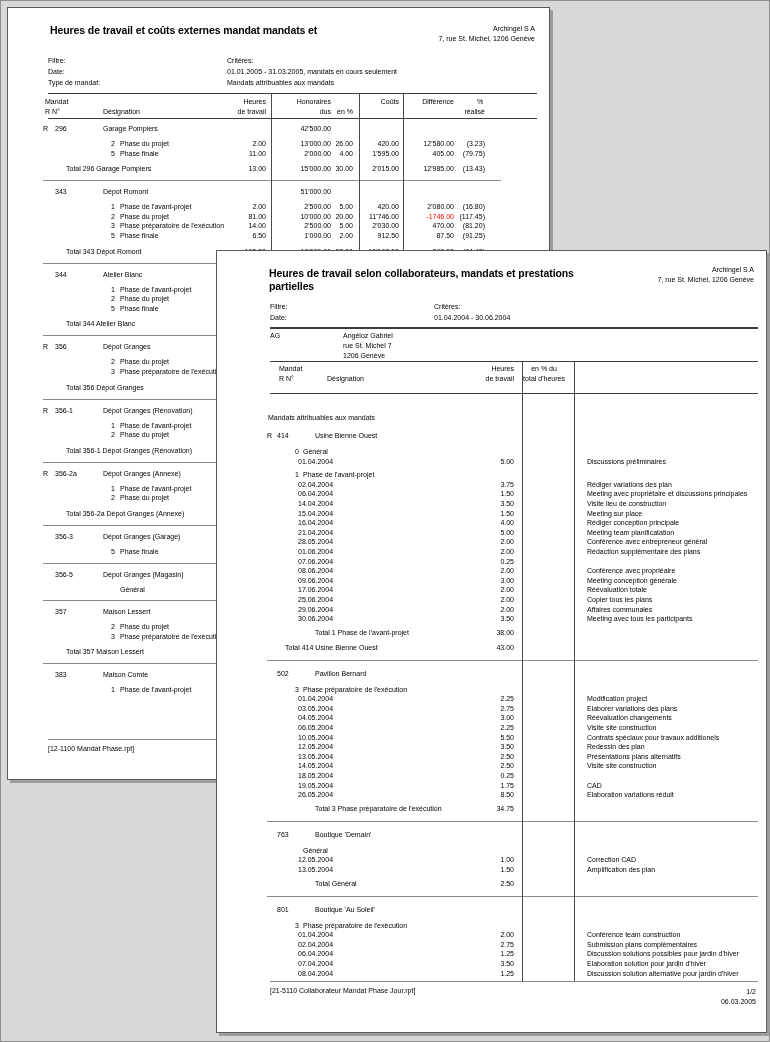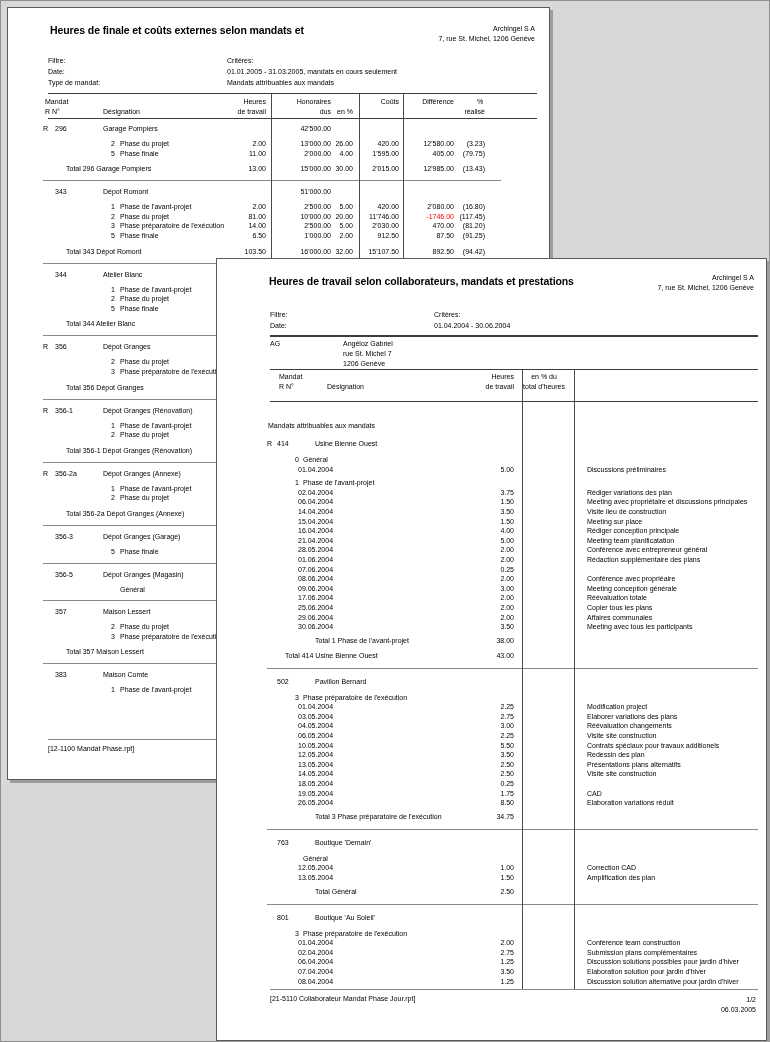--- a/index.html
+++ b/index.html
@@ -4,21 +4,21 @@
 <style>
   html,body{margin:0;padding:0;}
   body{
     width:770px;height:1042px;position:relative;overflow:hidden;
     background:#d8d8d8;font-family:"Liberation Sans",sans-serif;color:#000;
   }
   .canvas{position:absolute;inset:0;border:1px solid #8f8f8f;}
   .page{position:absolute;background:#ffffff;border:1px solid #5a5a5a;
         box-shadow:3px 3px 0 #9d9d9d;}
   .page-back{left:6px;top:6px;width:541px;height:771px;z-index:1;}
-  .page-front{left:215px;top:257px;width:549px;height:781px;z-index:2;}
+  .page-front{left:215px;top:249px;width:549px;height:781px;z-index:2;}
 
   .rtitle{position:absolute;font-weight:bold;font-size:10.5px;line-height:13px;letter-spacing:-0.1px;}
   .rcompany{position:absolute;font-size:7px;line-height:9.5px;text-align:right;}
   .filters{position:absolute;font-size:7px;line-height:11px;}
   .frow{display:flex;}
   .flab{flex:0 0 auto;}
   .hline{position:absolute;background:#3c3c3c;height:1px;}
   .hline2{position:absolute;background:#3c3c3c;height:2px;}
   .vline{position:absolute;width:1px;background:#4a4a4a;}
   .sep{border-bottom:1px solid #8a8a8a;}
@@ -73,21 +73,21 @@
   .collab .crow{display:flex;}
   .collab .code{width:73px;flex:0 0 auto;}
 </style>
 </head>
 <body>
 
 <div class="canvas">
 
   <div class="page page-back">
     <div class="rtitle" style="left:42px;top:16px;width:400px;">
-      <div>Heures de finale et coûts externes selon mandats et</div>
+      <div>Heures de travail et coûts externes mandat mandats et</div>
     </div>
     <div class="rcompany" style="right:14px;top:16px;">
       <div>Archingel S A</div>
       <div>7, rue St. Michel, 1206 Genève</div>
     </div>
     <div class="filters" style="left:40px;top:47px;right:12px;" id="back-filters">
         <div class="frow">
           <span class="flab" style="width: 179px;">Filtre:</span>
           <span>Critères:</span>
         </div>
@@ -619,20 +619,21 @@
     <div class="vline" style="left:351px;top:85px;height:646px;"></div>
     <div class="vline" style="left:395px;top:85px;height:646px;"></div>
 
     <div class="hline" style="left:40px;right:12px;top:731px;background:#8a8a8a;"></div>
     <div class="bp-footer">[12-1100 Mandat Phase.rpt]</div>
   </div>
 
   <div class="page page-front">
     <div class="rtitle" style="left:52px;top:16px;width:440px;">
       <div>Heures de travail selon collaborateurs, mandats et prestations</div>
+      <div>partielles</div>
     </div>
     <div class="rcompany" style="right:12px;top:14px;">
       <div>Archingel S A</div>
       <div>7, rue St. Michel, 1206 Genève</div>
     </div>
     <div class="filters" style="left:53px;top:50px;right:8px;" id="front-filters">
         <div class="frow">
           <span class="flab" style="width: 164px;">Filtre:</span>
           <span>Critères:</span>
         </div>

